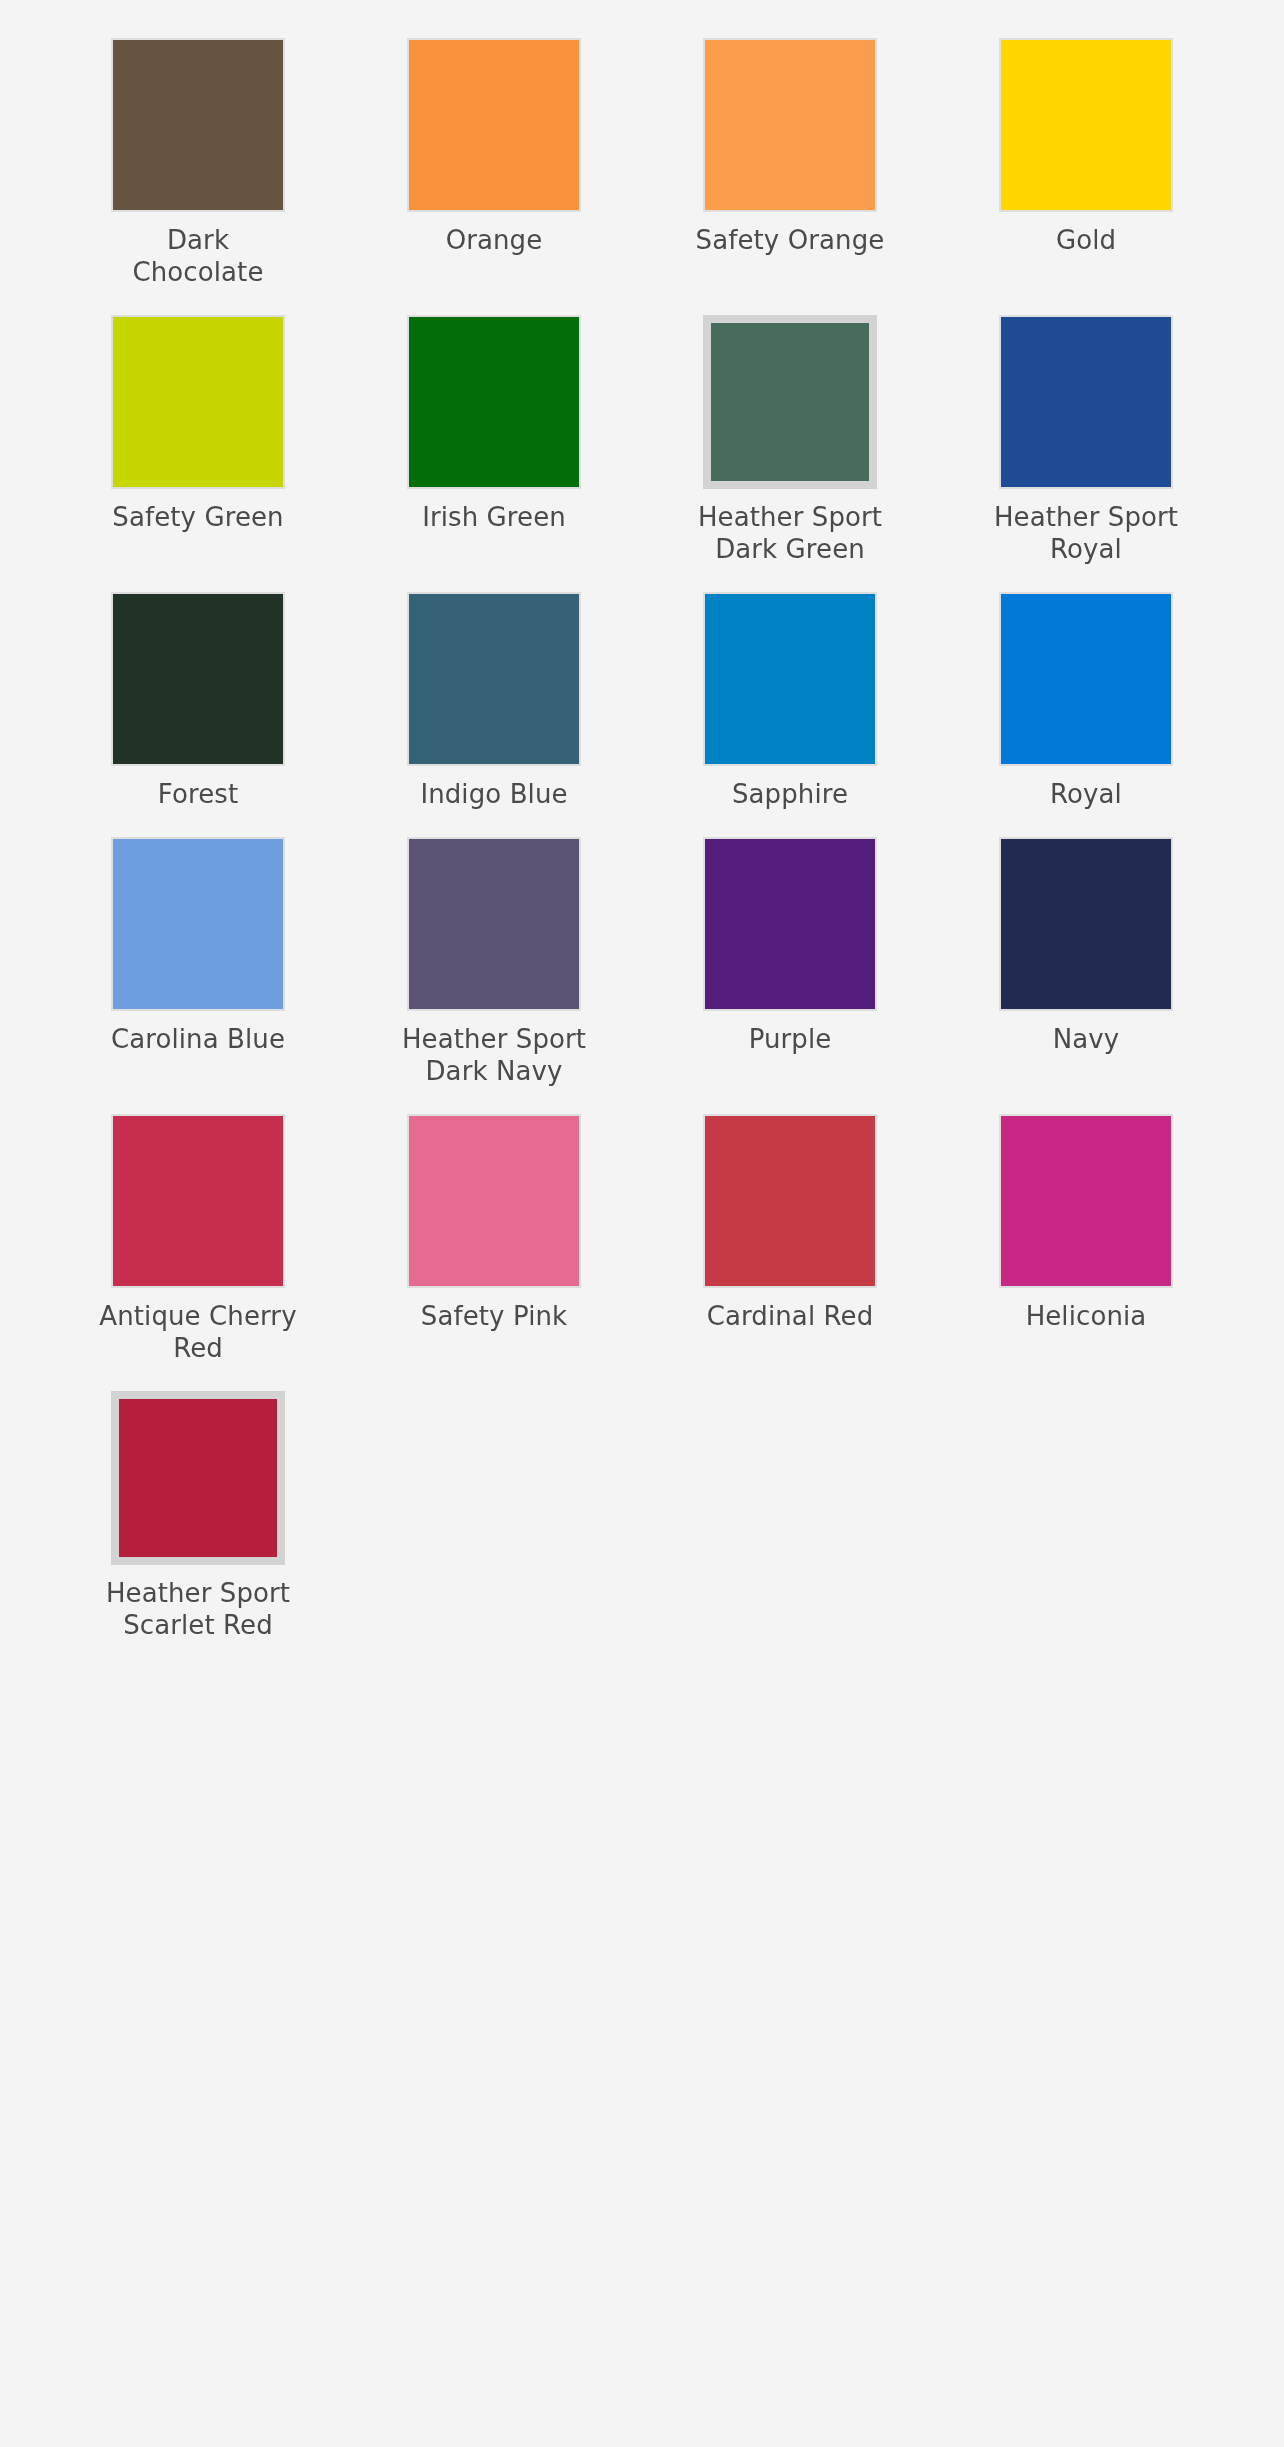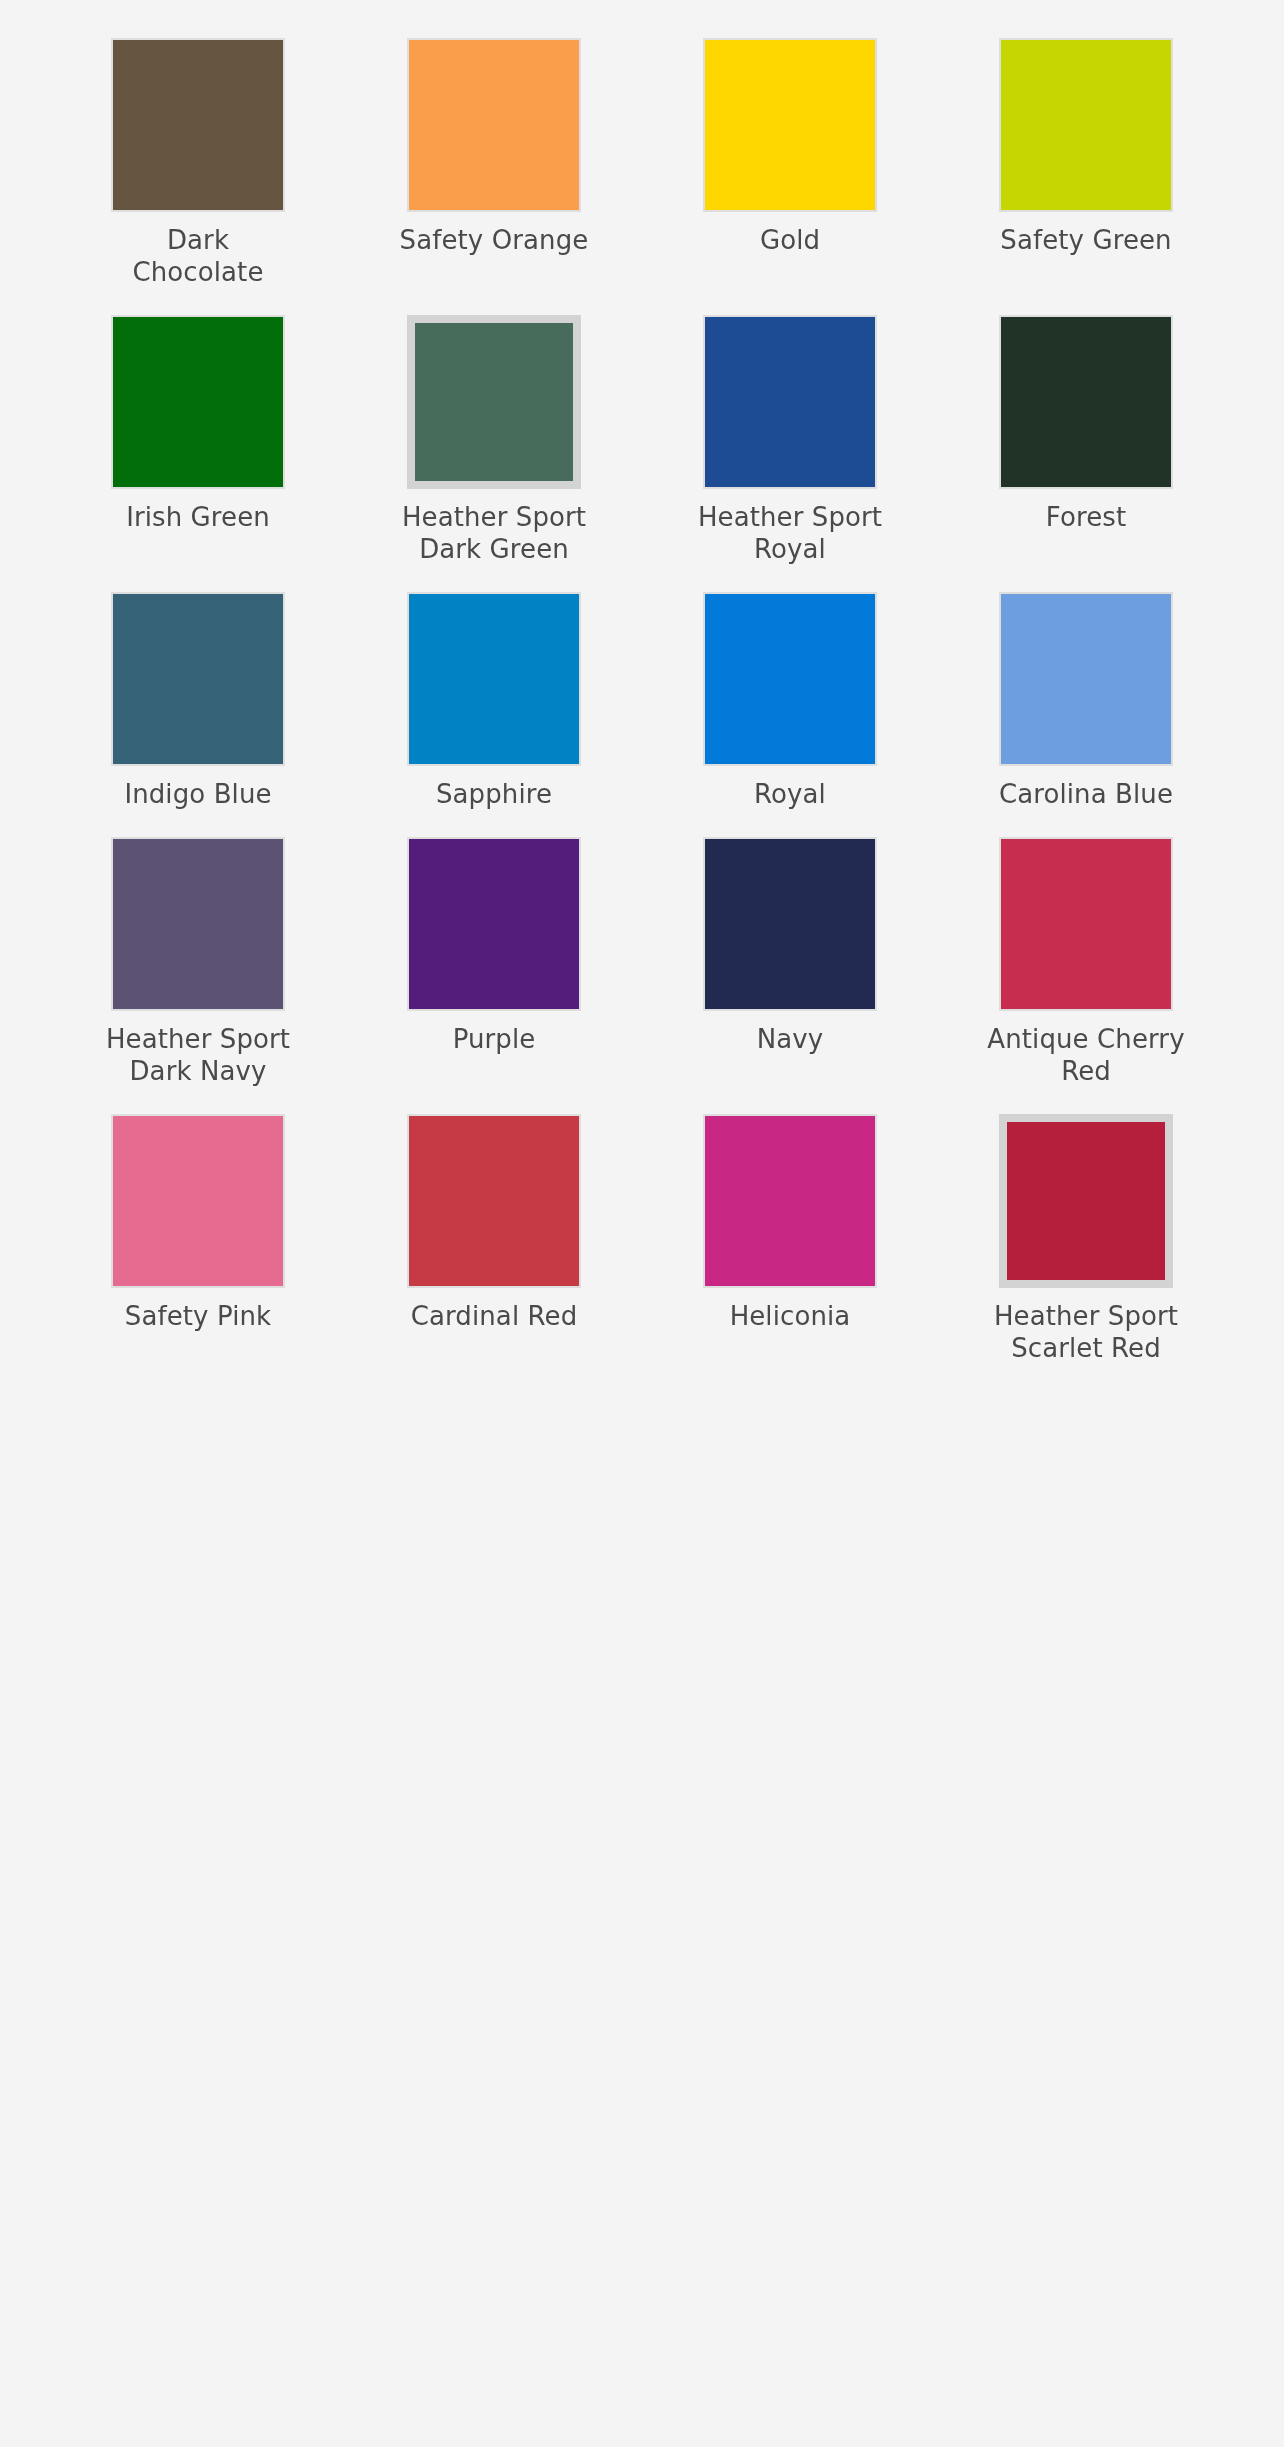--- a/index.html
+++ b/index.html
@@ -85,20 +85,26 @@
 
 <div id="swatch-grid">
     <div class="swatch-cell">
       <div class="swatch-frame standard">
         <div class="swatch-color" style="background-color: rgb(101, 84, 63);"></div>
       </div>
       <div class="swatch-label">Dark Chocolate</div>
     </div>
     <div class="swatch-cell">
       <div class="swatch-frame standard">
+        <div class="swatch-color" style="background-color: rgb(247, 146, 57);"></div>
+      </div>
+      <div class="swatch-label">Orange</div>
+    </div>
+    <div class="swatch-cell">
+      <div class="swatch-frame standard">
         <div class="swatch-color" style="background-color: rgb(251, 158, 75);"></div>
       </div>
       <div class="swatch-label">Safety Orange</div>
     </div>
     <div class="swatch-cell">
       <div class="swatch-frame standard">
         <div class="swatch-color" style="background-color: rgb(254, 215, 0);"></div>
       </div>
       <div class="swatch-label">Gold</div>
     </div>

